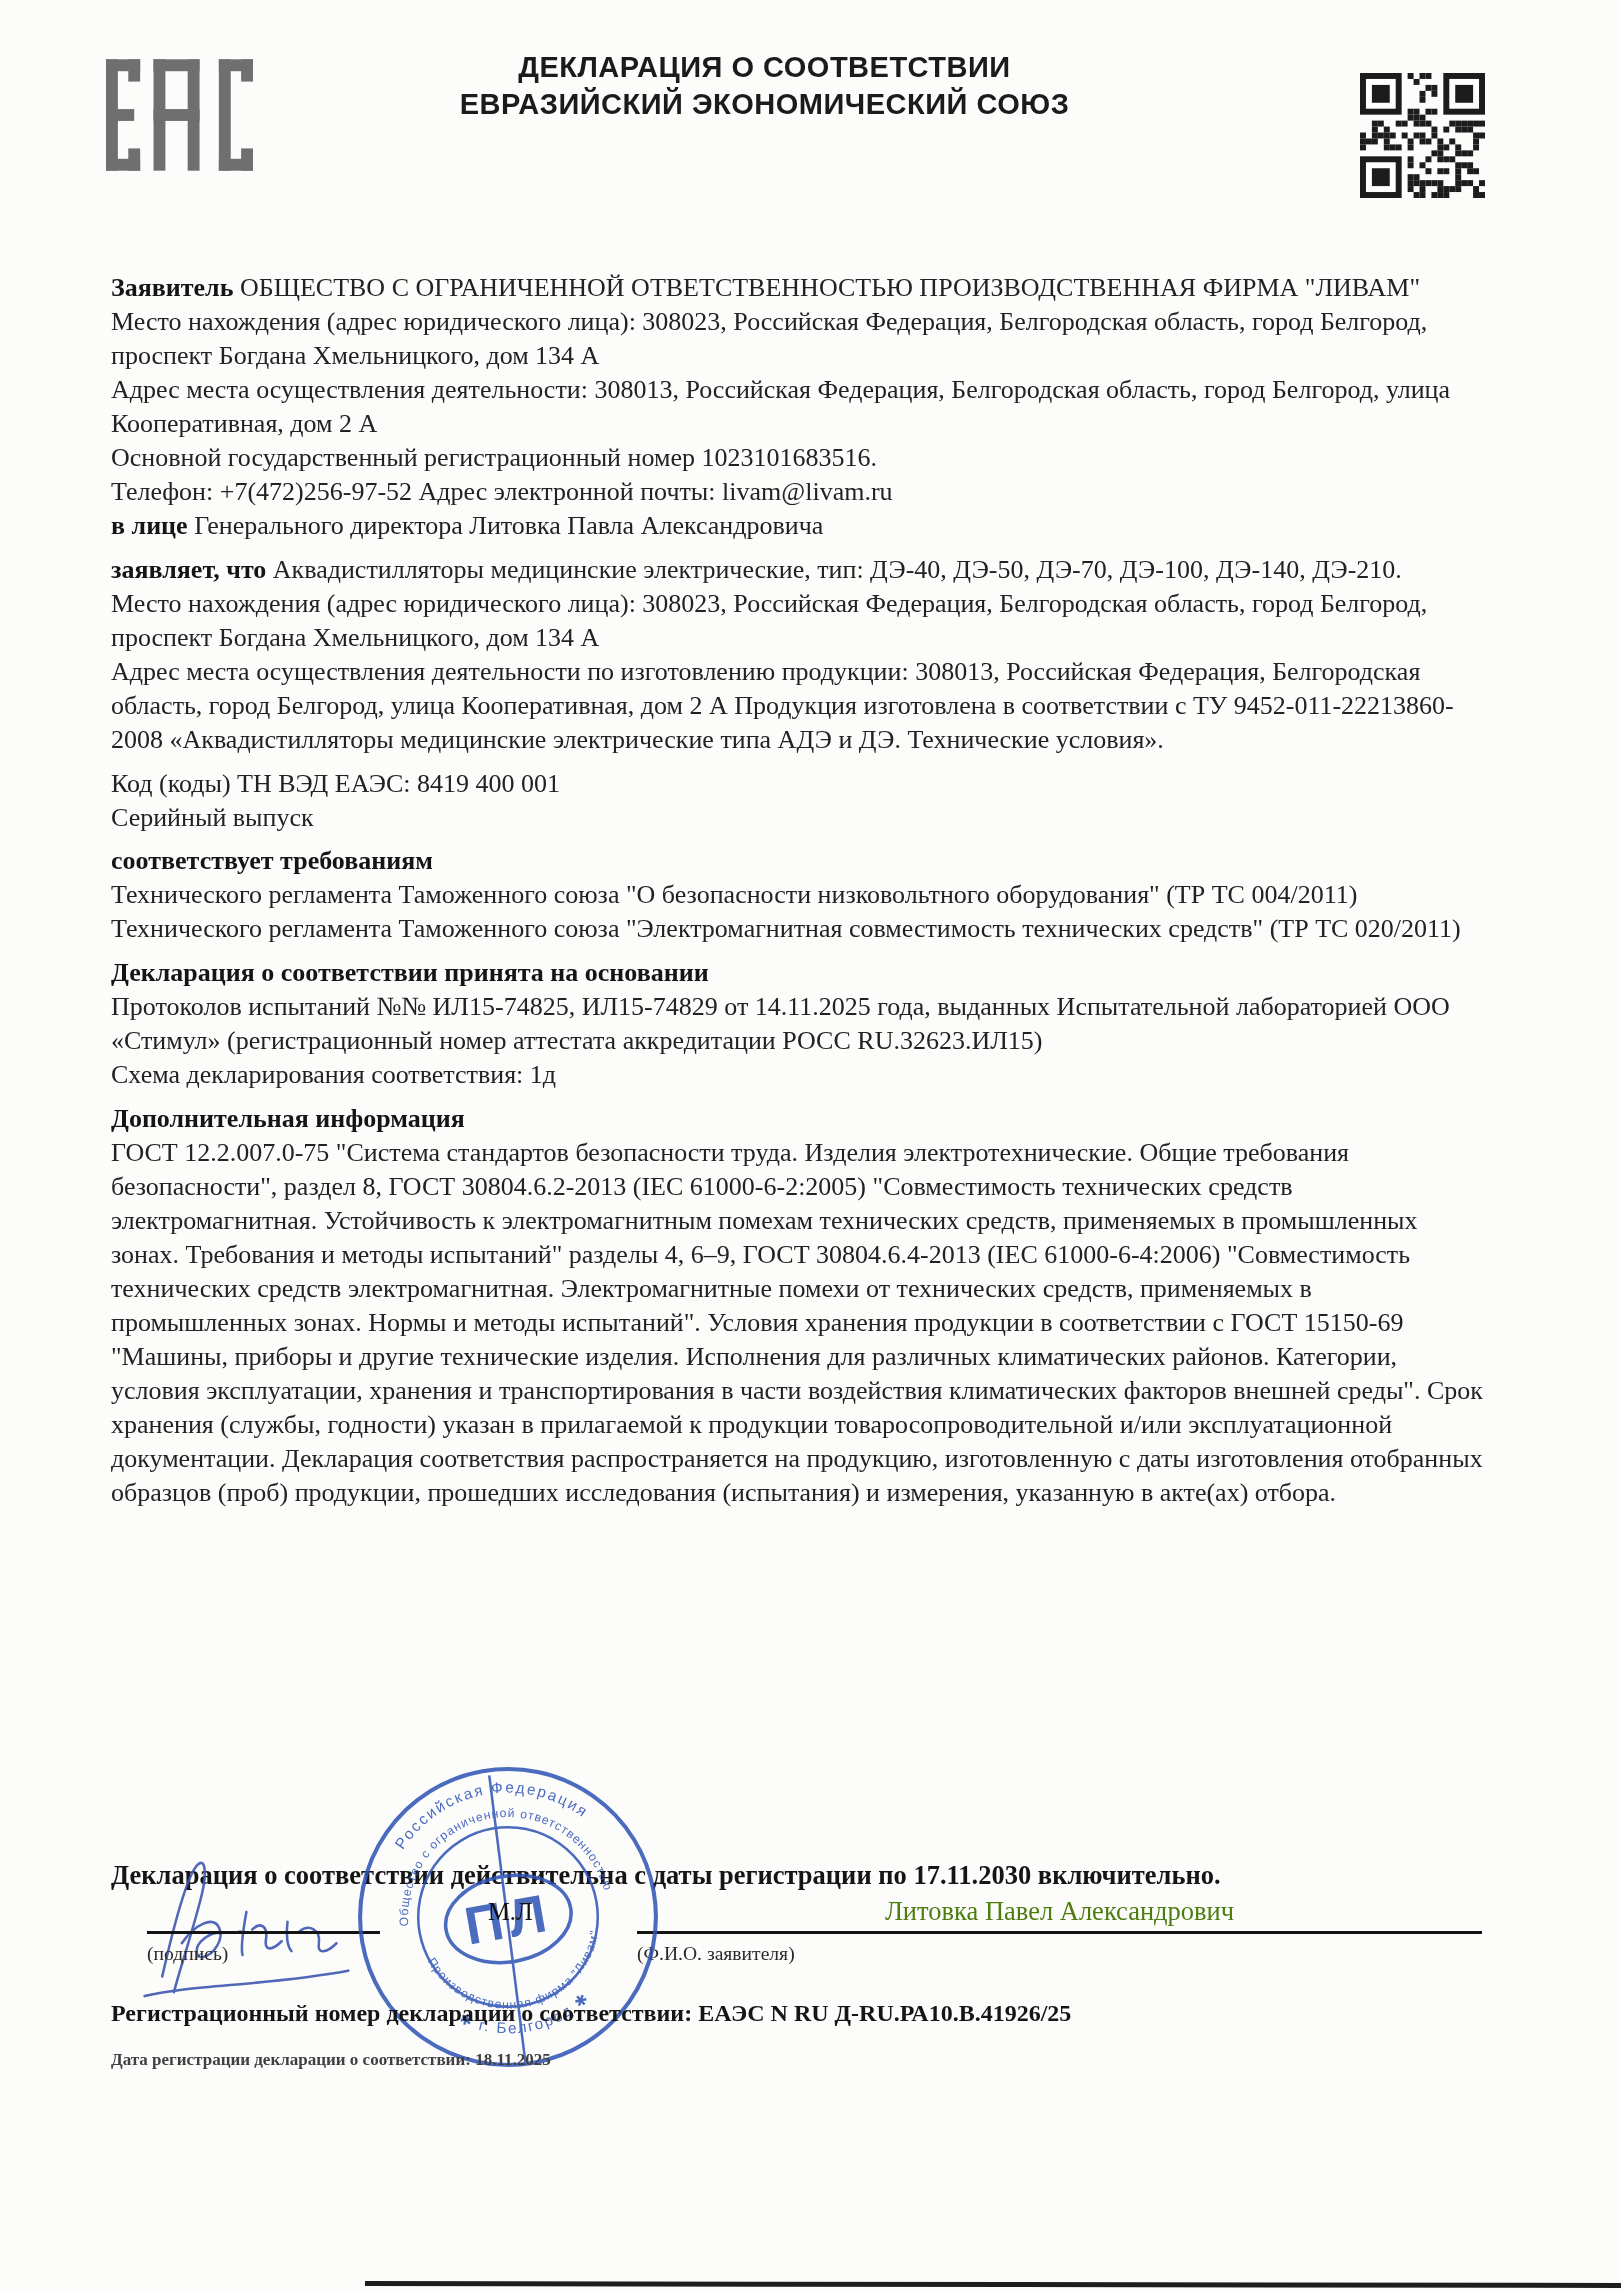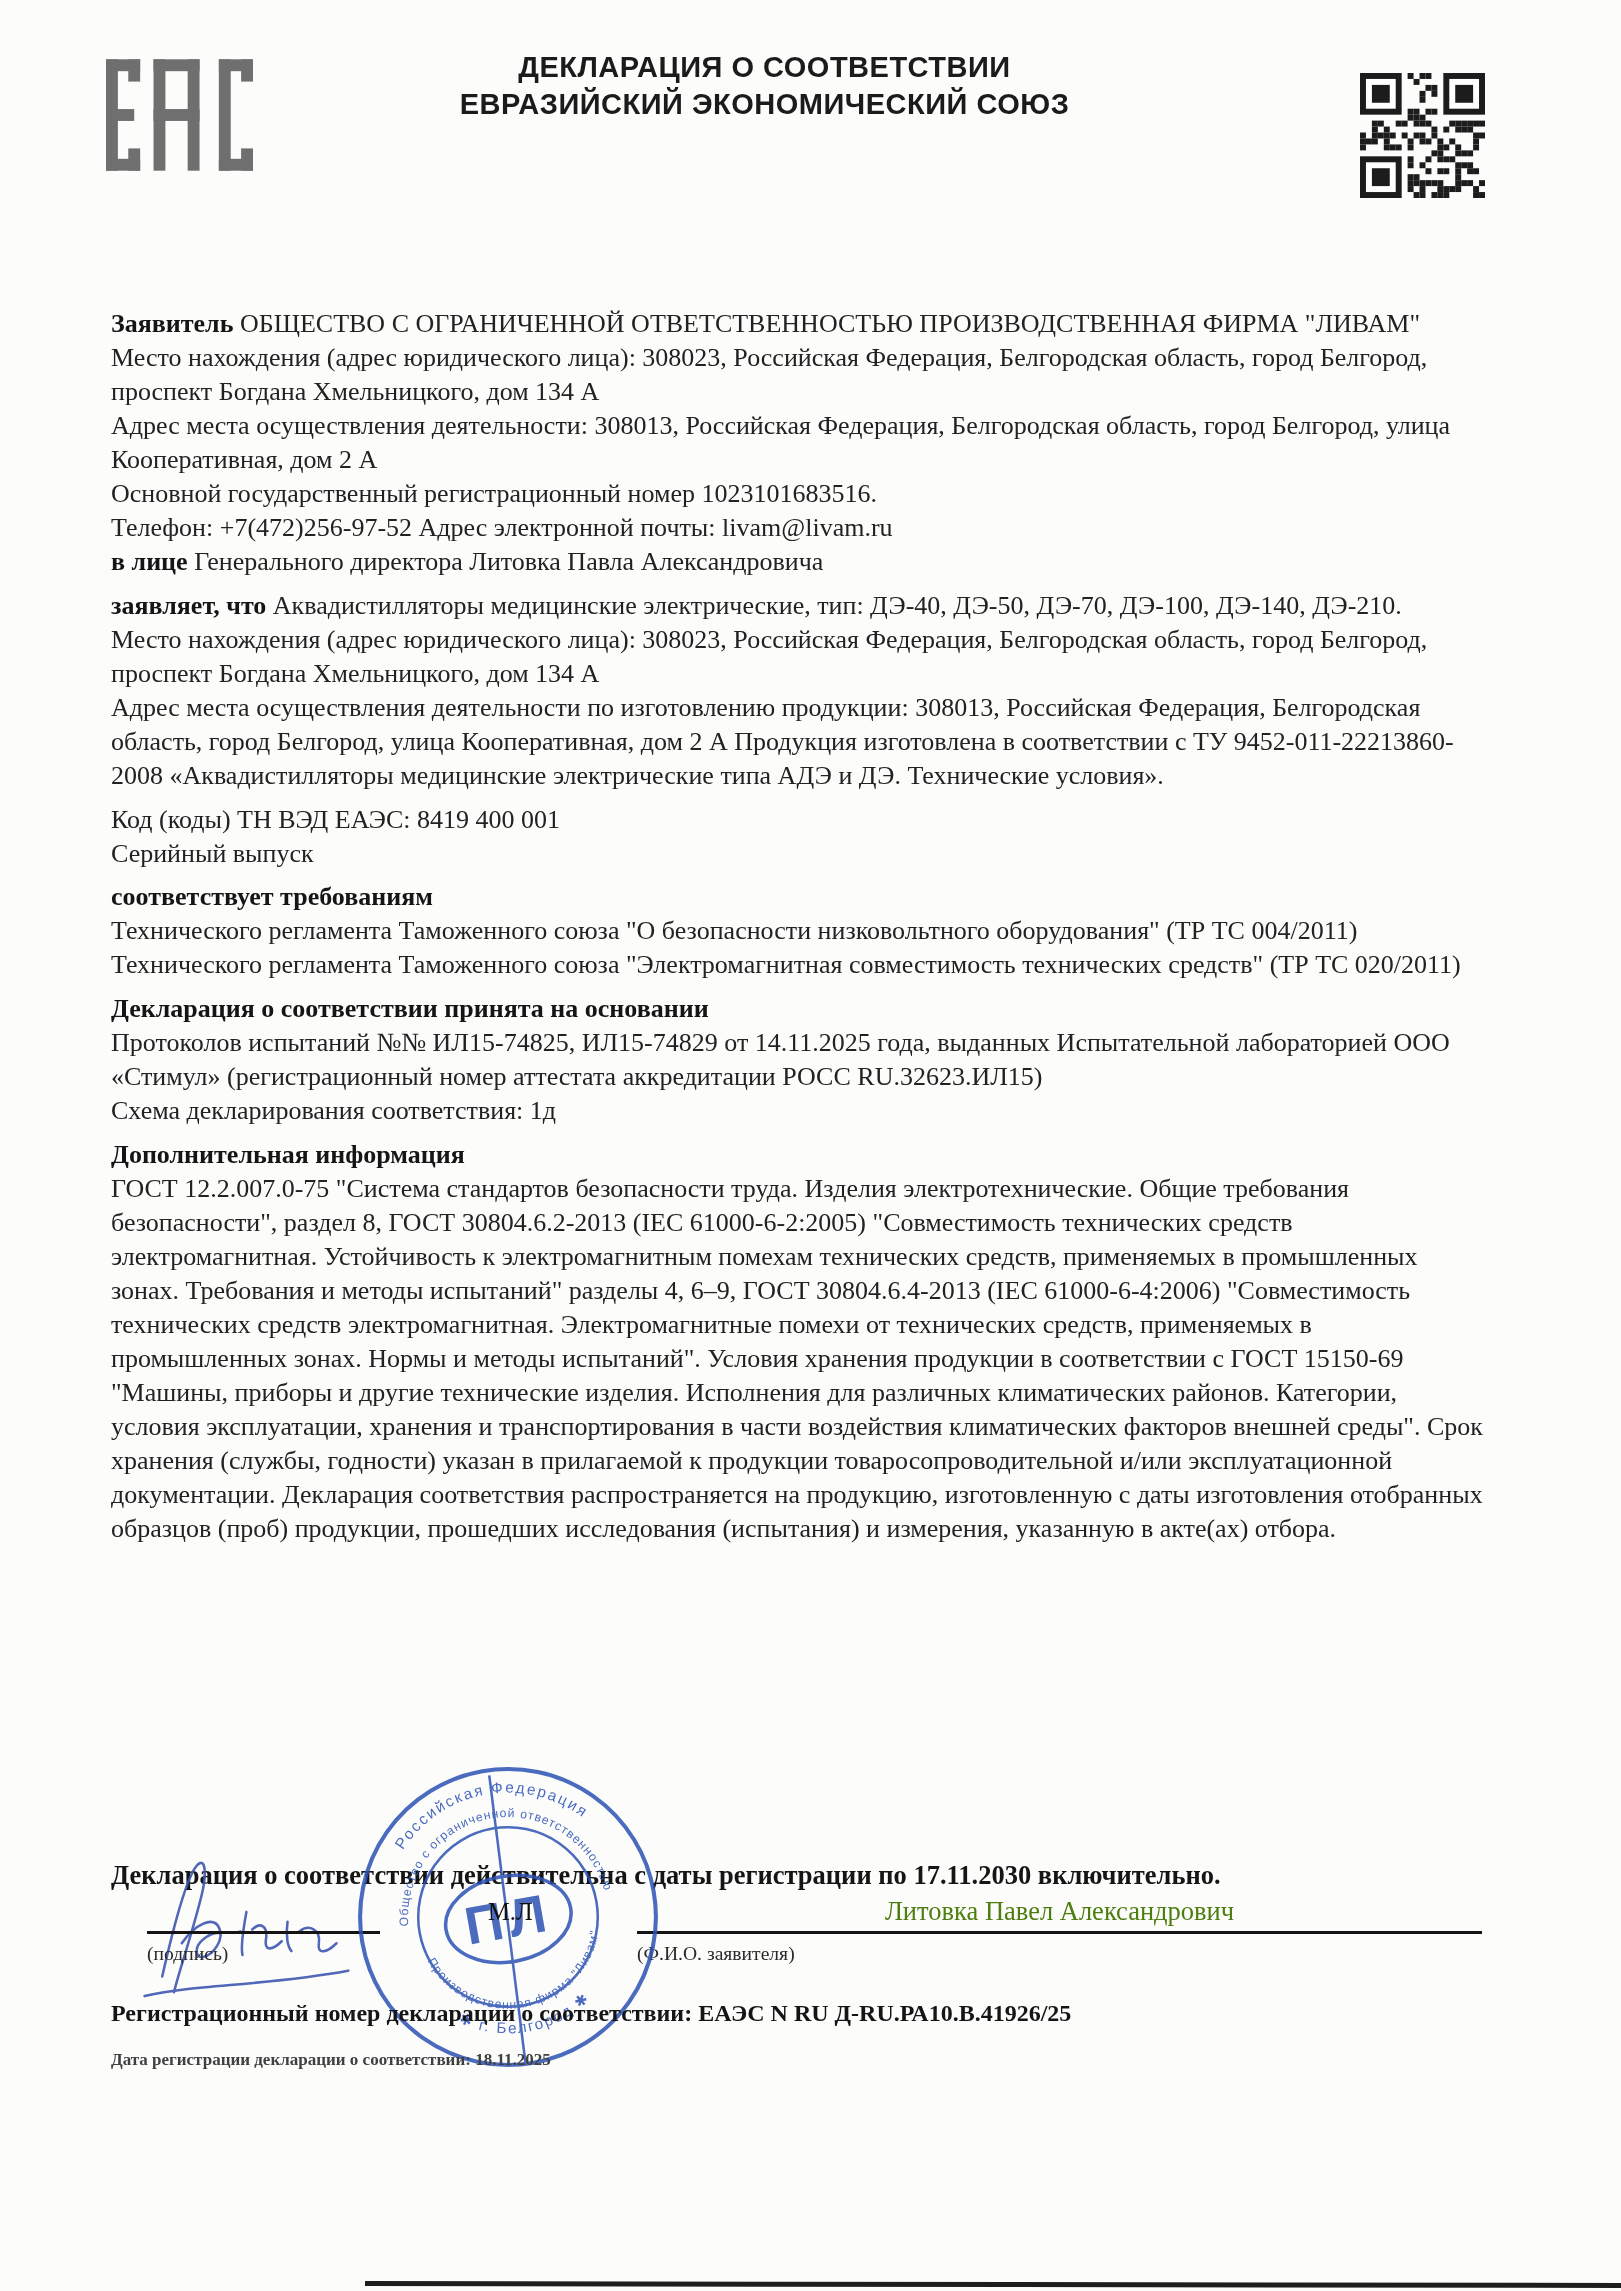--- a/index.html
+++ b/index.html
@@ -20,21 +20,20 @@
     font-family:"Liberation Sans", sans-serif;
     font-weight:bold;font-size:29px;line-height:37px;
     color:#1b1b1b;letter-spacing:0.5px;
   }
   .qr{position:absolute;left:1360px;top:73px;width:125px;height:125px;}
   
   .body-text{
     position:absolute;left:111px;top:271px;width:1376px;
     font-size:26px;line-height:34px;color:#222;
     text-align:left;
-    margin-top:36px;
   }
   .body-text p{margin:0;}
   .body-text p.gap{margin-top:9.8px;}
   .b{font-weight:bold;color:#151515;}
   
   .validity{
     position:absolute;left:111px;top:1860px;width:1376px;
     font-size:26.5px;font-weight:bold;color:#151515;
   }
   .signer-name{

